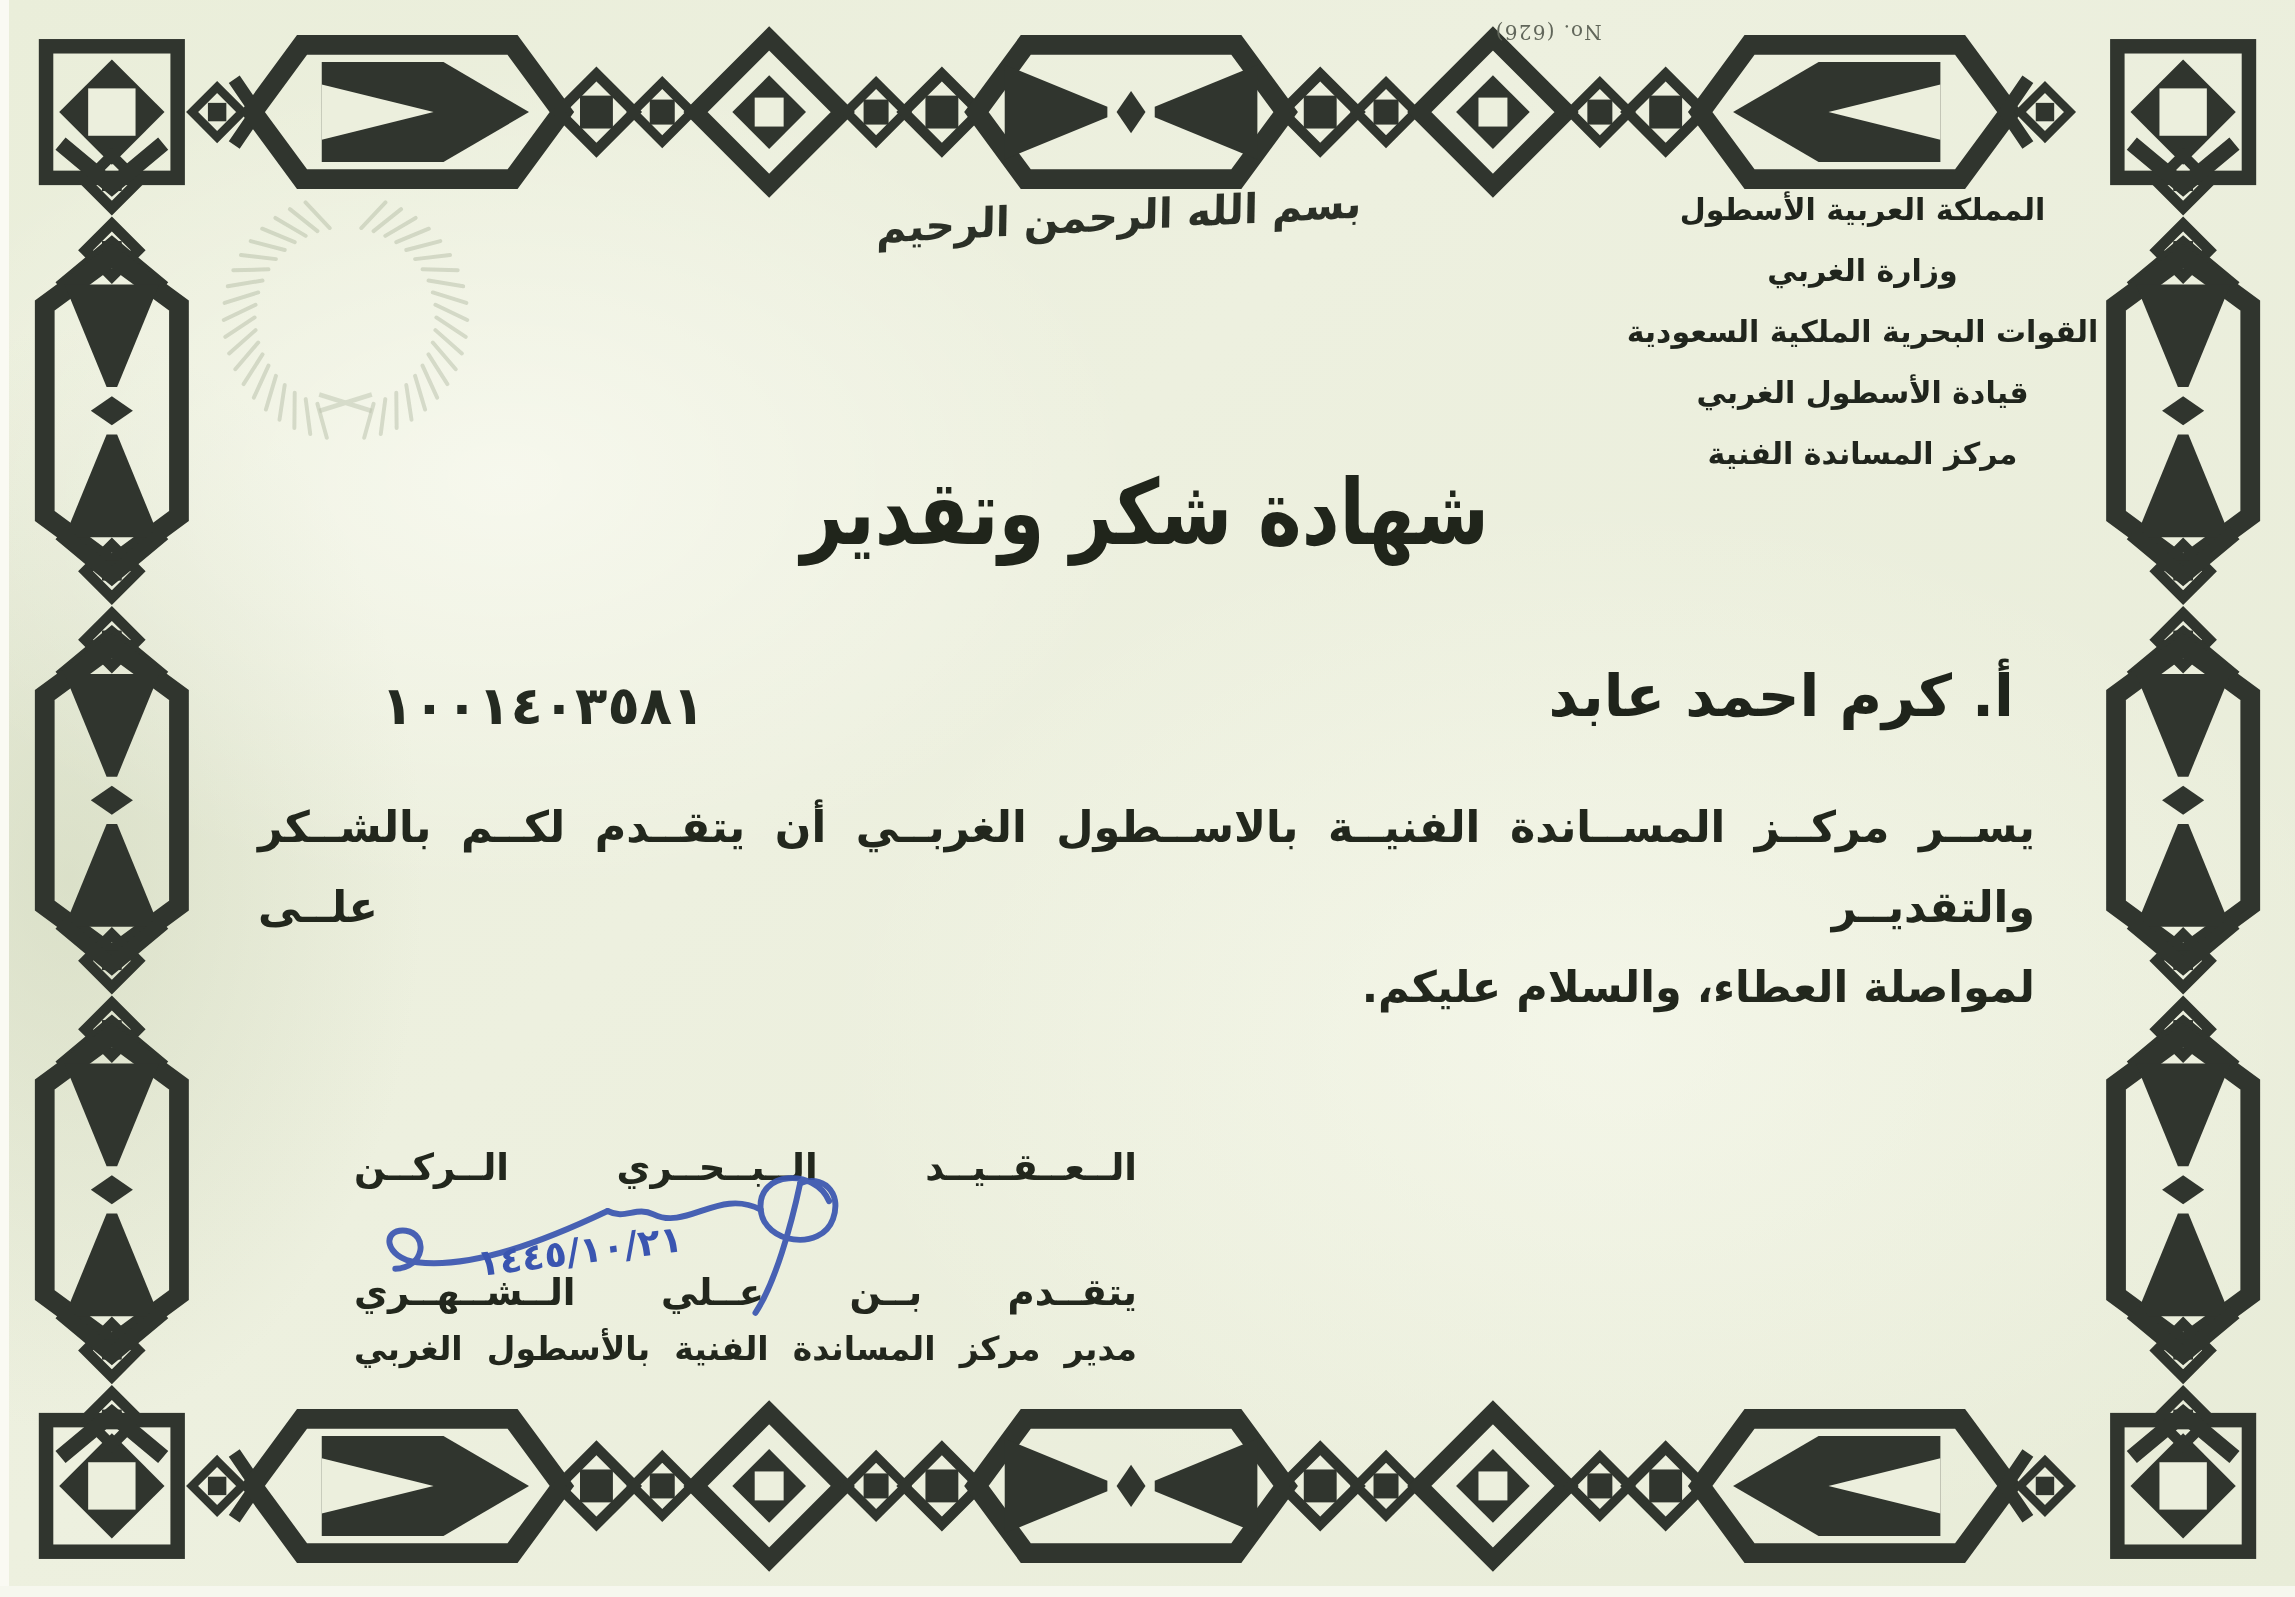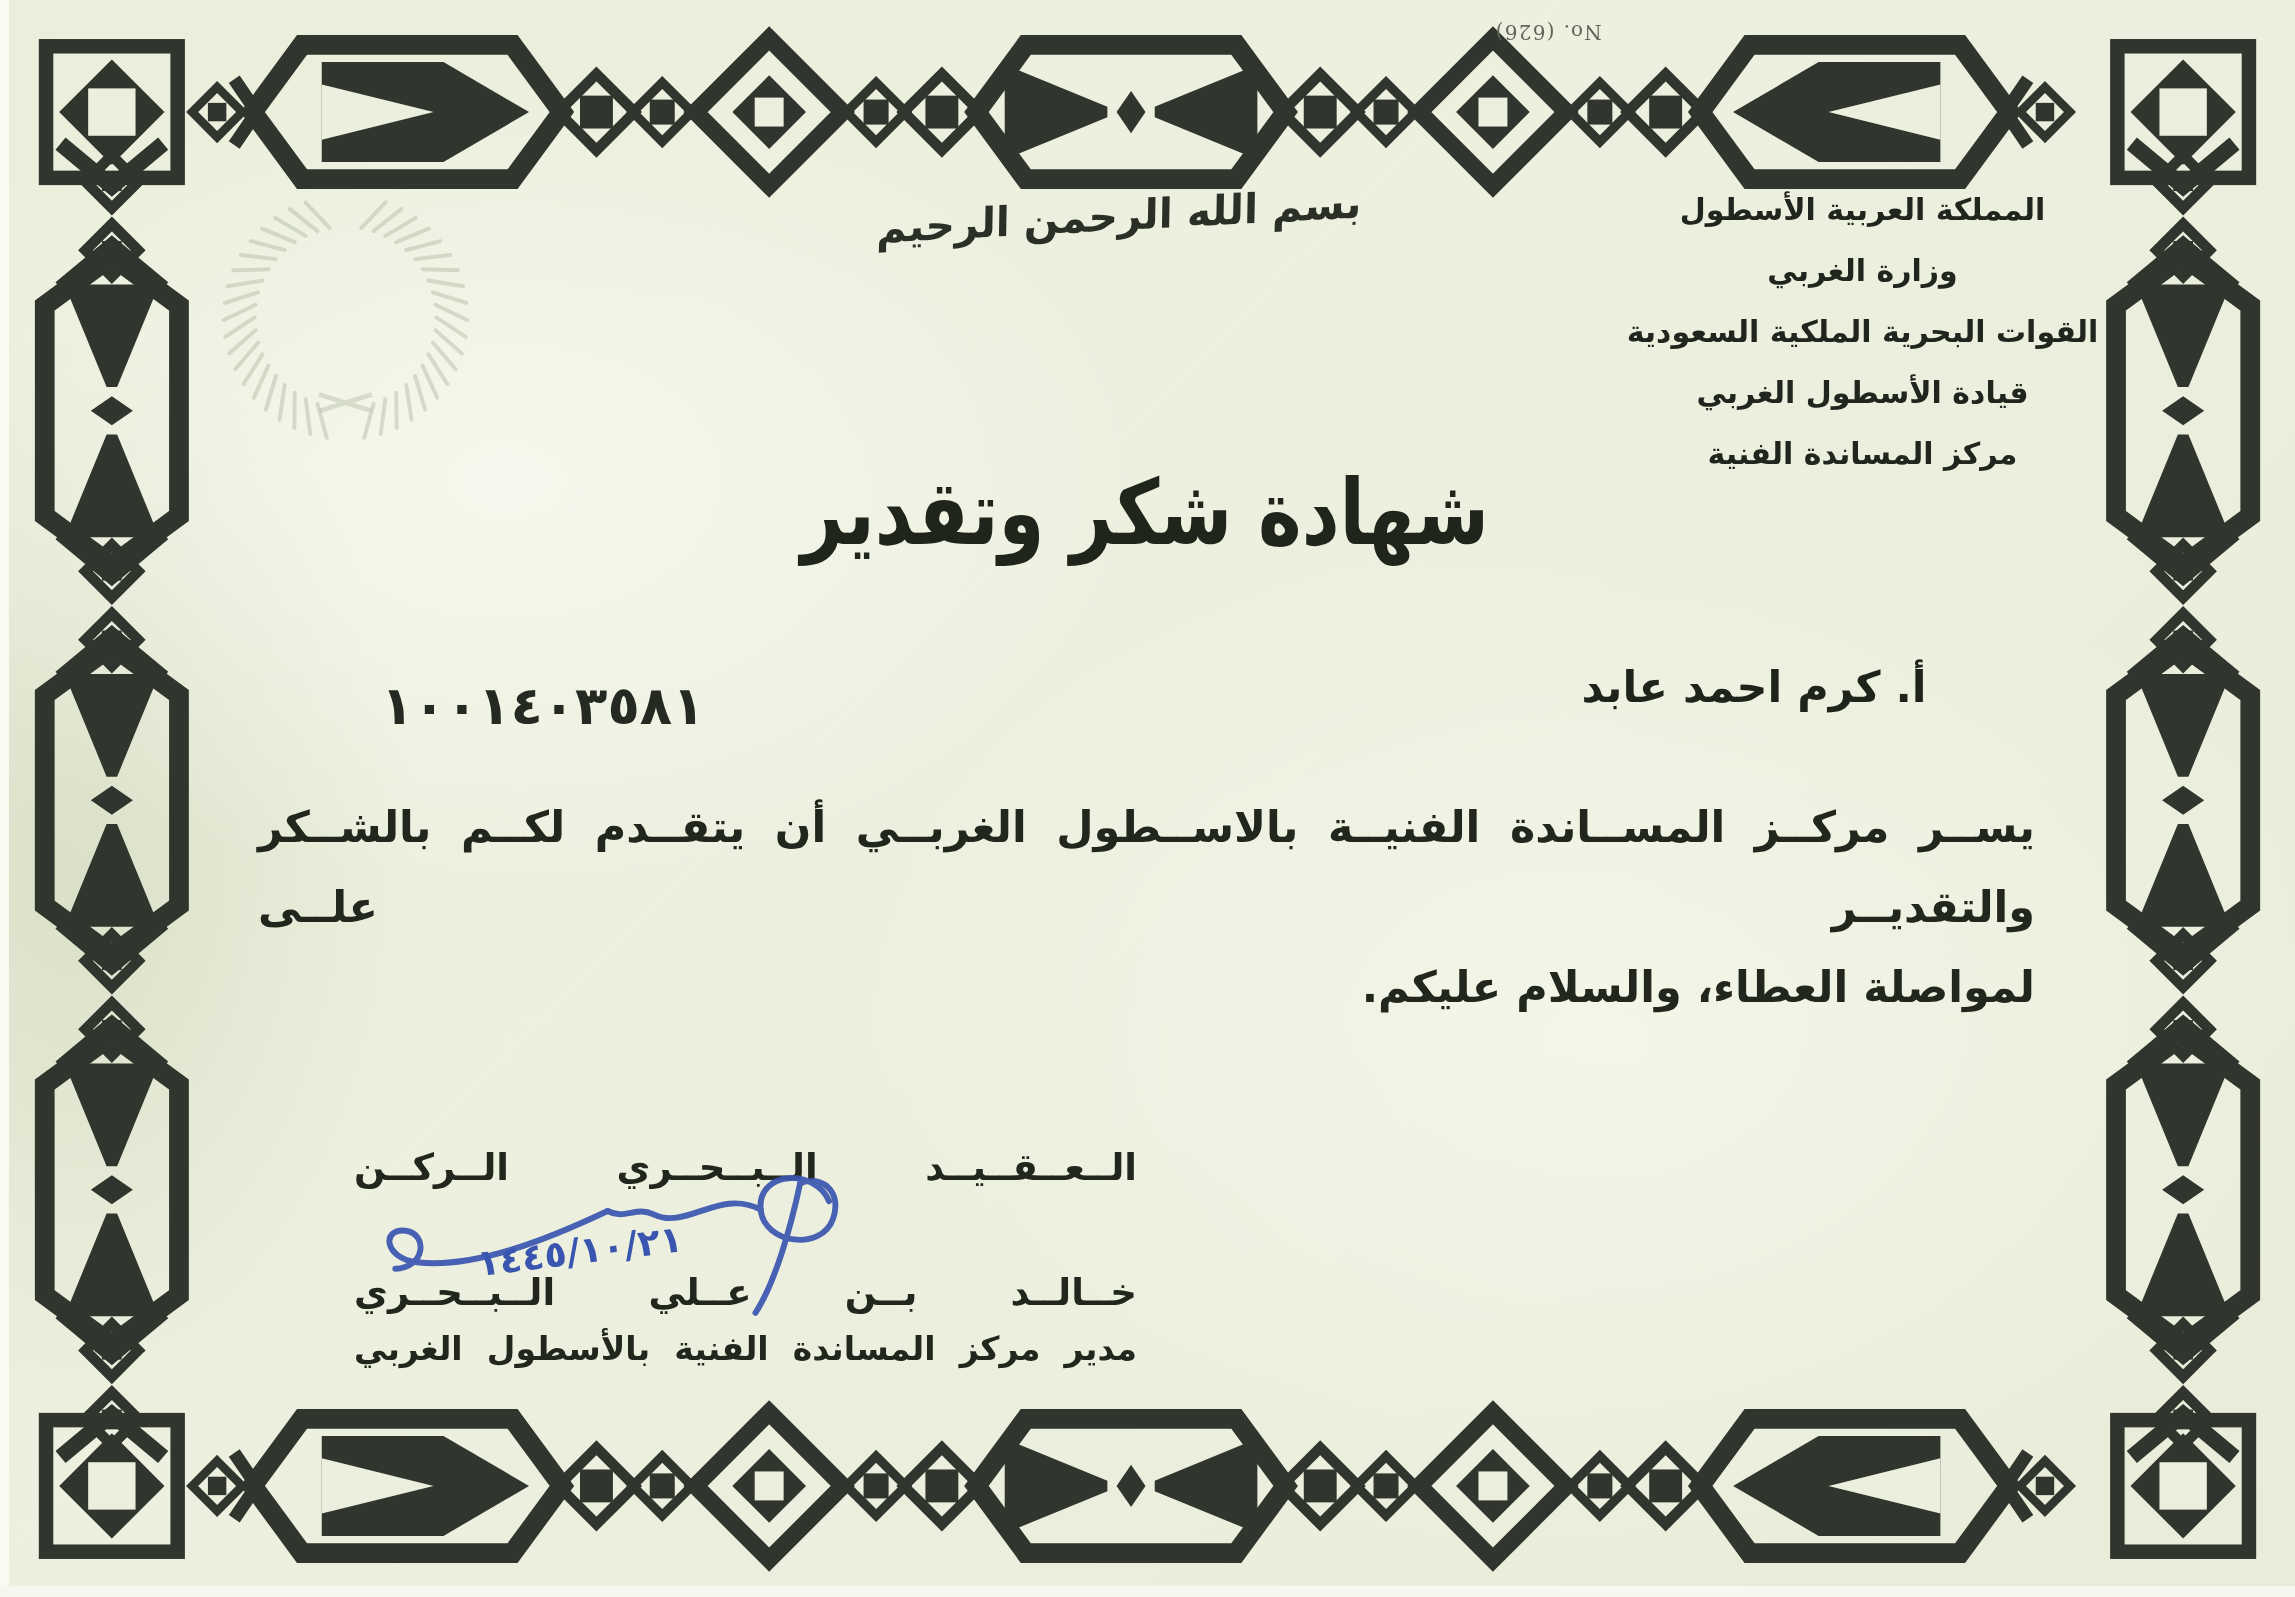--- a/index.html
+++ b/index.html
@@ -44,22 +44,22 @@
   .title{
     left:737px; top:469px; width:816px; direction:rtl; text-align:center;
     font-size:74px; font-weight:bold; color:#20251b; letter-spacing:2.6px;
     transform:scaleY(1.22); white-space:nowrap;
   }
   .serial{
     left:381px; top:675px; width:316px; direction:ltr; text-align:center;
     font-size:53px; font-weight:bold; letter-spacing:8px; color:#242a21;
   }
   .recipient{
-    left:1494px; top:662px; width:520px; direction:rtl; text-align:center;
-    font-size:43px; font-weight:bold; color:#1f241b;
+    left:1494px; top:662px; width:520px; direction:rtl; text-align:right;
+    font-size:58px; font-weight:bold; color:#1f241b;
   }
   .body-block{
     left:258px; top:787px; width:1777px; direction:rtl; color:#22271d;
     font-size:43px; font-weight:bold; line-height:80px;
   }
   .body-block .just{ text-align:justify; text-align-last:justify; }
   .body-block .last{ text-align:right; }
 
   .sig-block{ left:354px; top:1146px; width:783px; direction:rtl; color:#22271d; }
   .sig-rank{ position:absolute; top:0; width:100%; font-size:37px; font-weight:bold;
@@ -233,21 +233,21 @@
 
   <div class="txt recipient">أ. كرم احمد عابد</div>
 
   <div class="txt body-block">
     <div class="just">يســر مركــز المســاندة الفنيــة بالاســطول الغربــي أن يتقــدم لكــم بالشــكر والتقديــر علــى</div>
     <div class="last">لمواصلة العطاء، والسلام عليكم.</div>
   </div>
 
   <div class="txt sig-block" style="height:237px;">
     <div class="sig-rank">الــعــقــيــد الــبــحــري الــركــن</div>
-    <div class="sig-name">خــالــد بــن عــلي الــبــحــري</div>
+    <div class="sig-name">يتقــدم بــن عــلي الــشــهــري</div>
     <div class="sig-pos">مدير مركز المساندة الفنية بالأسطول الغربي</div>
   </div>
 
   <svg class="sig-ink" viewBox="0 0 800 280">
     <g stroke="#3a55b0" stroke-width="9" fill="none" stroke-linecap="round" stroke-linejoin="round" opacity="0.92">
       <path d="M 712 55 C 692 5 602 8 608 68 C 613 120 700 132 718 82 C 733 40 700 14 668 28"></path>
       <path d="M 668 28 C 655 90 630 180 600 225"></path>
       <path d="M 608 68 C 545 35 495 100 445 75 C 418 62 402 84 375 70"></path>
       <path d="M 375 70 C 280 115 170 158 85 148 C 35 142 30 96 68 100 C 102 105 98 156 52 158"></path>
     </g>

